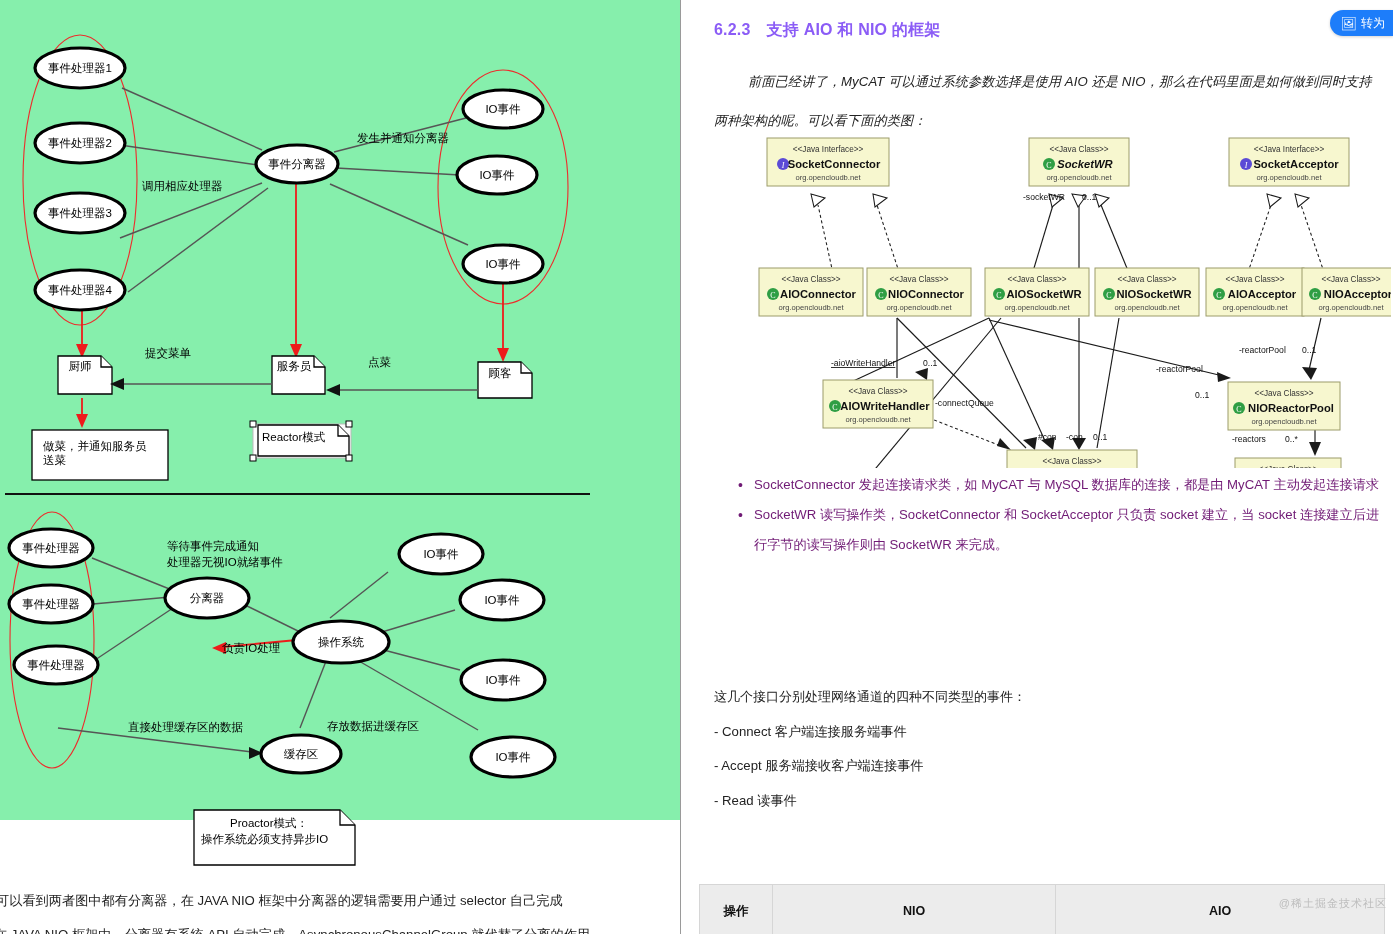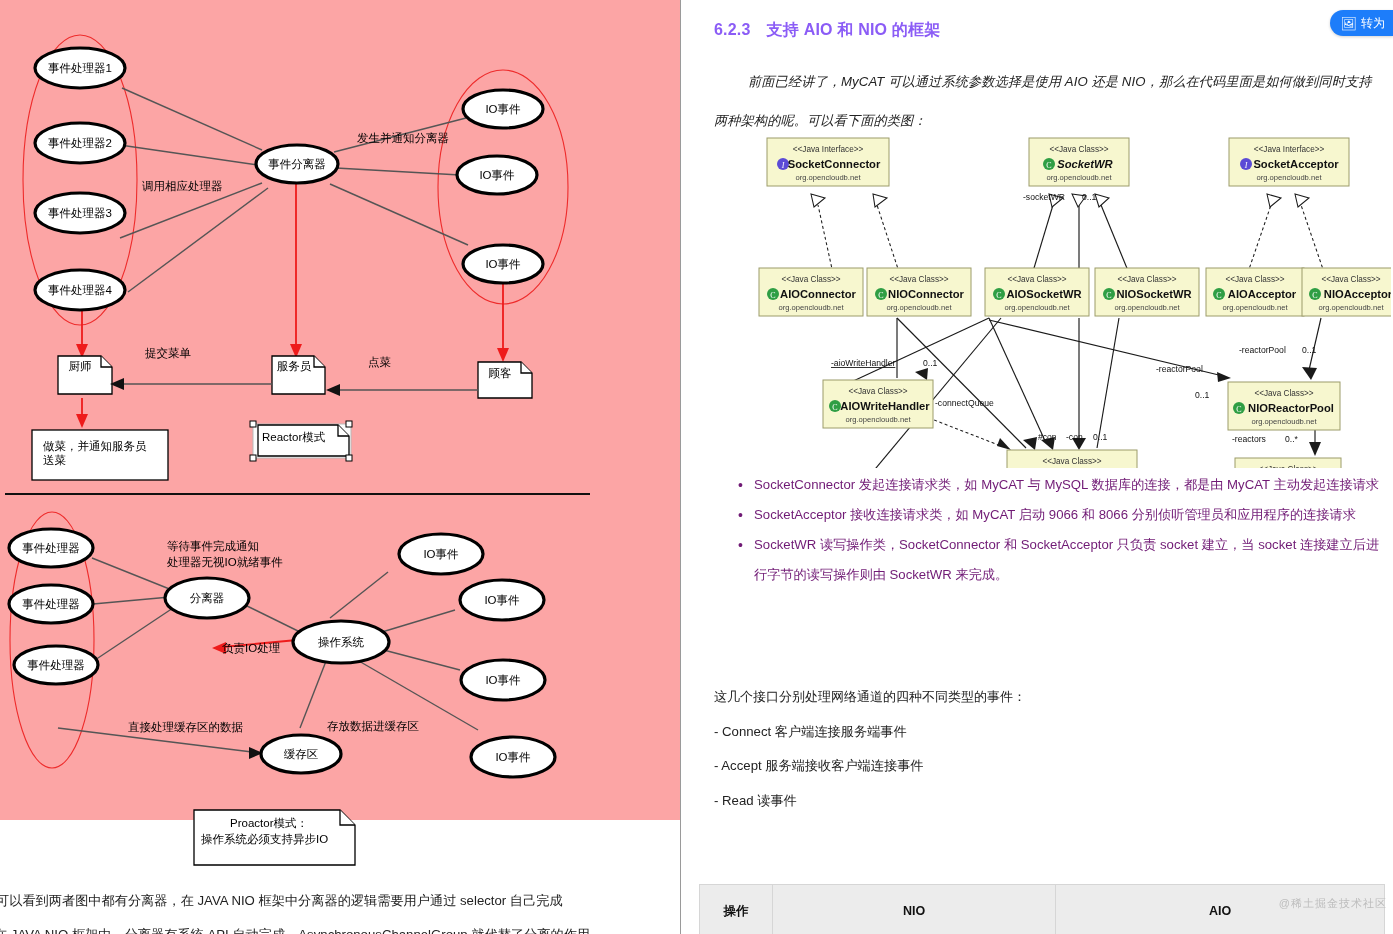--- a/index.html
+++ b/index.html
@@ -4,21 +4,21 @@
 <style>
   html,body{margin:0;padding:0;}
   body{
     width:1393px;height:934px;background:#ffffff;
     font-family:"Liberation Sans","DejaVu Sans",sans-serif;
     overflow:hidden;position:relative;
   }
   #root{position:relative;width:1393px;height:934px;}
 
   
-  .col-left{position:absolute;left:0;top:0;width:680px;height:820px;background:#fca5a5;}
+  .col-left{position:absolute;left:0;top:0;width:680px;height:820px;background:#86efac;}
   .col-right{position:absolute;left:681px;top:0;width:712px;height:934px;background:#fff;}
   .v-divider{position:absolute;left:680px;top:0;width:1px;height:934px;background:#9a9a9a;}
   .h-divider{position:absolute;left:5px;top:493px;width:585px;height:2px;background:#111;}
 
   
   svg.diagram{position:absolute;left:0;top:0;overflow:visible;}
   .ell{fill:#fff;stroke:#000;stroke-width:3.2;}
   .ell-red{fill:none;stroke:#ee2b2b;stroke-width:1.1;}
   .lk{stroke:#555;stroke-width:1.4;fill:none;}
   .lk-red{stroke:#ee1b1b;stroke-width:1.8;fill:none;}
@@ -476,21 +476,20 @@
         <text class="uml-lbl" x="531" y="314">-reactors</text>
         <text class="uml-lbl" x="584" y="314">0..*</text>
         <text class="uml-lbl" x="341" y="390">-registerQueue</text>
         <text class="uml-lbl" x="425" y="388">0..*</text>
         <text class="uml-lbl" x="528" y="374">-reactor</text>
         <text class="uml-lbl" x="534" y="390">0..1</text>
       </svg>
 
       <div class="bullets">
         <div class="bullet">SocketConnector 发起连接请求类，如 MyCAT 与 MySQL 数据库的连接，都是由 MyCAT 主动发起连接请求</div>
-        <div class="bullet">SocketAcceptor 接收连接请求类，如 MyCAT 启动 9066 和 8066 分别侦听管理员和应用程序的连接请求</div>
         <div class="bullet">SocketWR 读写操作类，SocketConnector 和 SocketAcceptor 只负责 socket 建立，当 socket 连接建立后进行字节的读写操作则由 SocketWR 来完成。</div>
       </div>
 
       <div class="tail-list">
         <div class="t-line">这几个接口分别处理网络通道的四种不同类型的事件：</div>
         <div class="dash-item">- Connect 客户端连接服务端事件</div>
         <div class="dash-item">- Accept 服务端接收客户端连接事件</div>
         <div class="dash-item">- Read 读事件</div>
       </div>
 

